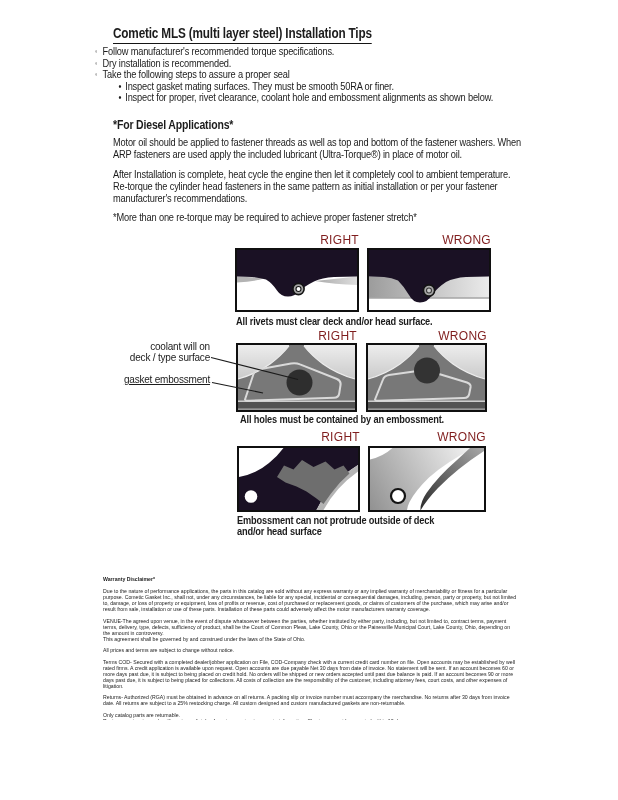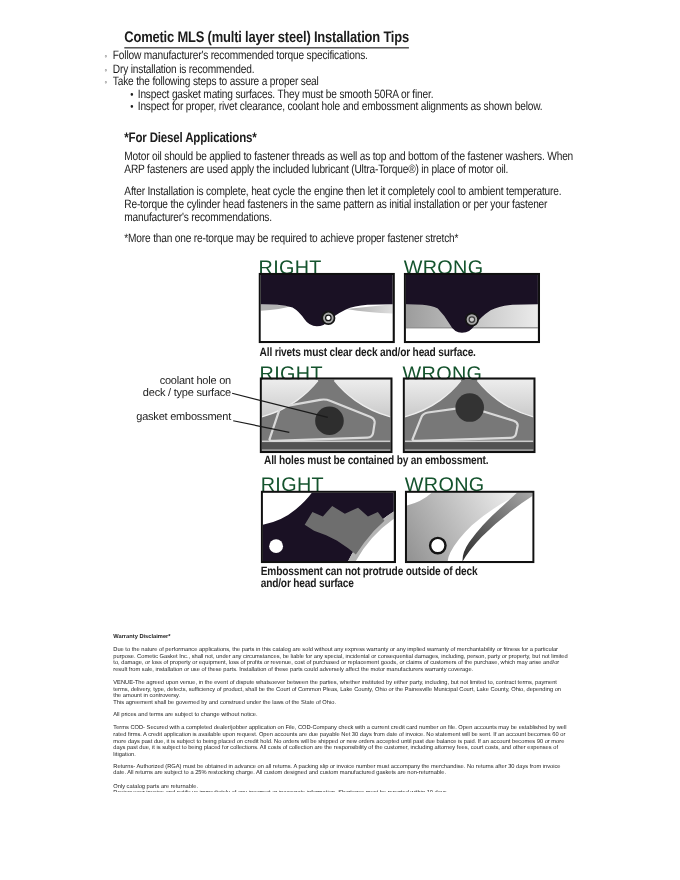--- a/index.html
+++ b/index.html
@@ -16,21 +16,21 @@
   .trow{display:flex;}
   .trow .m{width:9px;font-size:8px;line-height:11.5px;}
   .trow.sub{margin-left:28px;}
   .trow.sub .m{width:8px;font-size:10px;}
 
   .diesel{position:absolute;left:113px;top:119px;width:492px;font-size:11px;
           line-height:12.2px;letter-spacing:-0.2px;}
   .diesel h3{font-size:12.5px;margin:0 0 5px 0;letter-spacing:-0.2px;}
   .diesel p{margin:0 0 7px 0;}
 
-  .dlabel{position:absolute;font-size:18px;text-align:left;letter-spacing:0.3px;color:#14532d;}
+  .dlabel{position:absolute;font-size:12px;text-align:right;letter-spacing:0.3px;color:#7f1d1d;}
   .dcap{position:absolute;font-weight:bold;font-size:11px;letter-spacing:-0.2px;white-space:nowrap;}
   .dsvg{position:absolute;display:block;}
   .plabel{position:absolute;left:95px;width:115px;text-align:right;font-size:10px;
           line-height:10.5px;letter-spacing:-0.2px;white-space:nowrap;}
   .overlay{position:absolute;pointer-events:none;}
 
   .legal{position:absolute;left:103px;top:576px;width:414px;font-size:5.2px;
          line-height:6px;color:#232323;}
   .legal .lh{font-weight:bold;margin:0 0 6px 0;}
   .legal p{margin:0 0 5.5px 0;}
@@ -115,23 +115,23 @@
       <circle cx="62" cy="42.5" r="2.5" fill="#c9c9c9" stroke="#3a3a3a" stroke-width="1.1"></circle>
     </g>
     <rect x="1" y="1" width="122" height="62" fill="none" stroke="#101010" stroke-width="2"></rect>
   </svg>
 
   <div class="dcap scaled" style="left:236px;top:315px;">All rivets must clear deck and/or head surface.</div>
 
   <div class="dlabel" style="left:236px;top:329px;width:121px;">RIGHT</div>
   <div class="dlabel" style="left:366px;top:329px;width:121px;">WRONG</div>
 
-  <div class="plabel" style="top:342px;">coolant hole on</div>
+  <div class="plabel" style="top:342px;">coolant will on</div>
   <div class="plabel" style="top:352.5px;">deck / type surface</div>
-  <div class="plabel" style="top:375px;">gasket embossment</div>
+  <div class="plabel" style="top:375px;text-decoration:underline;">gasket embossment</div>
 
   <svg class="dsvg" style="left:236px;top:343px;" width="121" height="69" viewBox="0 0 121 69">
     <defs>
       <linearGradient id="d2r-b" x1="0" y1="40" x2="0" y2="0" gradientUnits="userSpaceOnUse">
         <stop offset="0" stop-color="#c6c6c6"></stop>
           <stop offset="1" stop-color="#efefef"></stop>
       </linearGradient>
     </defs>
     <rect x="2" y="2" width="117" height="65" fill="#787878"></rect>
     <path fill="url(#d2r-b)" d="M2,2 L53,2 L53,3 Q45,13 34,21 Q20,31 2,36 Z"></path>

